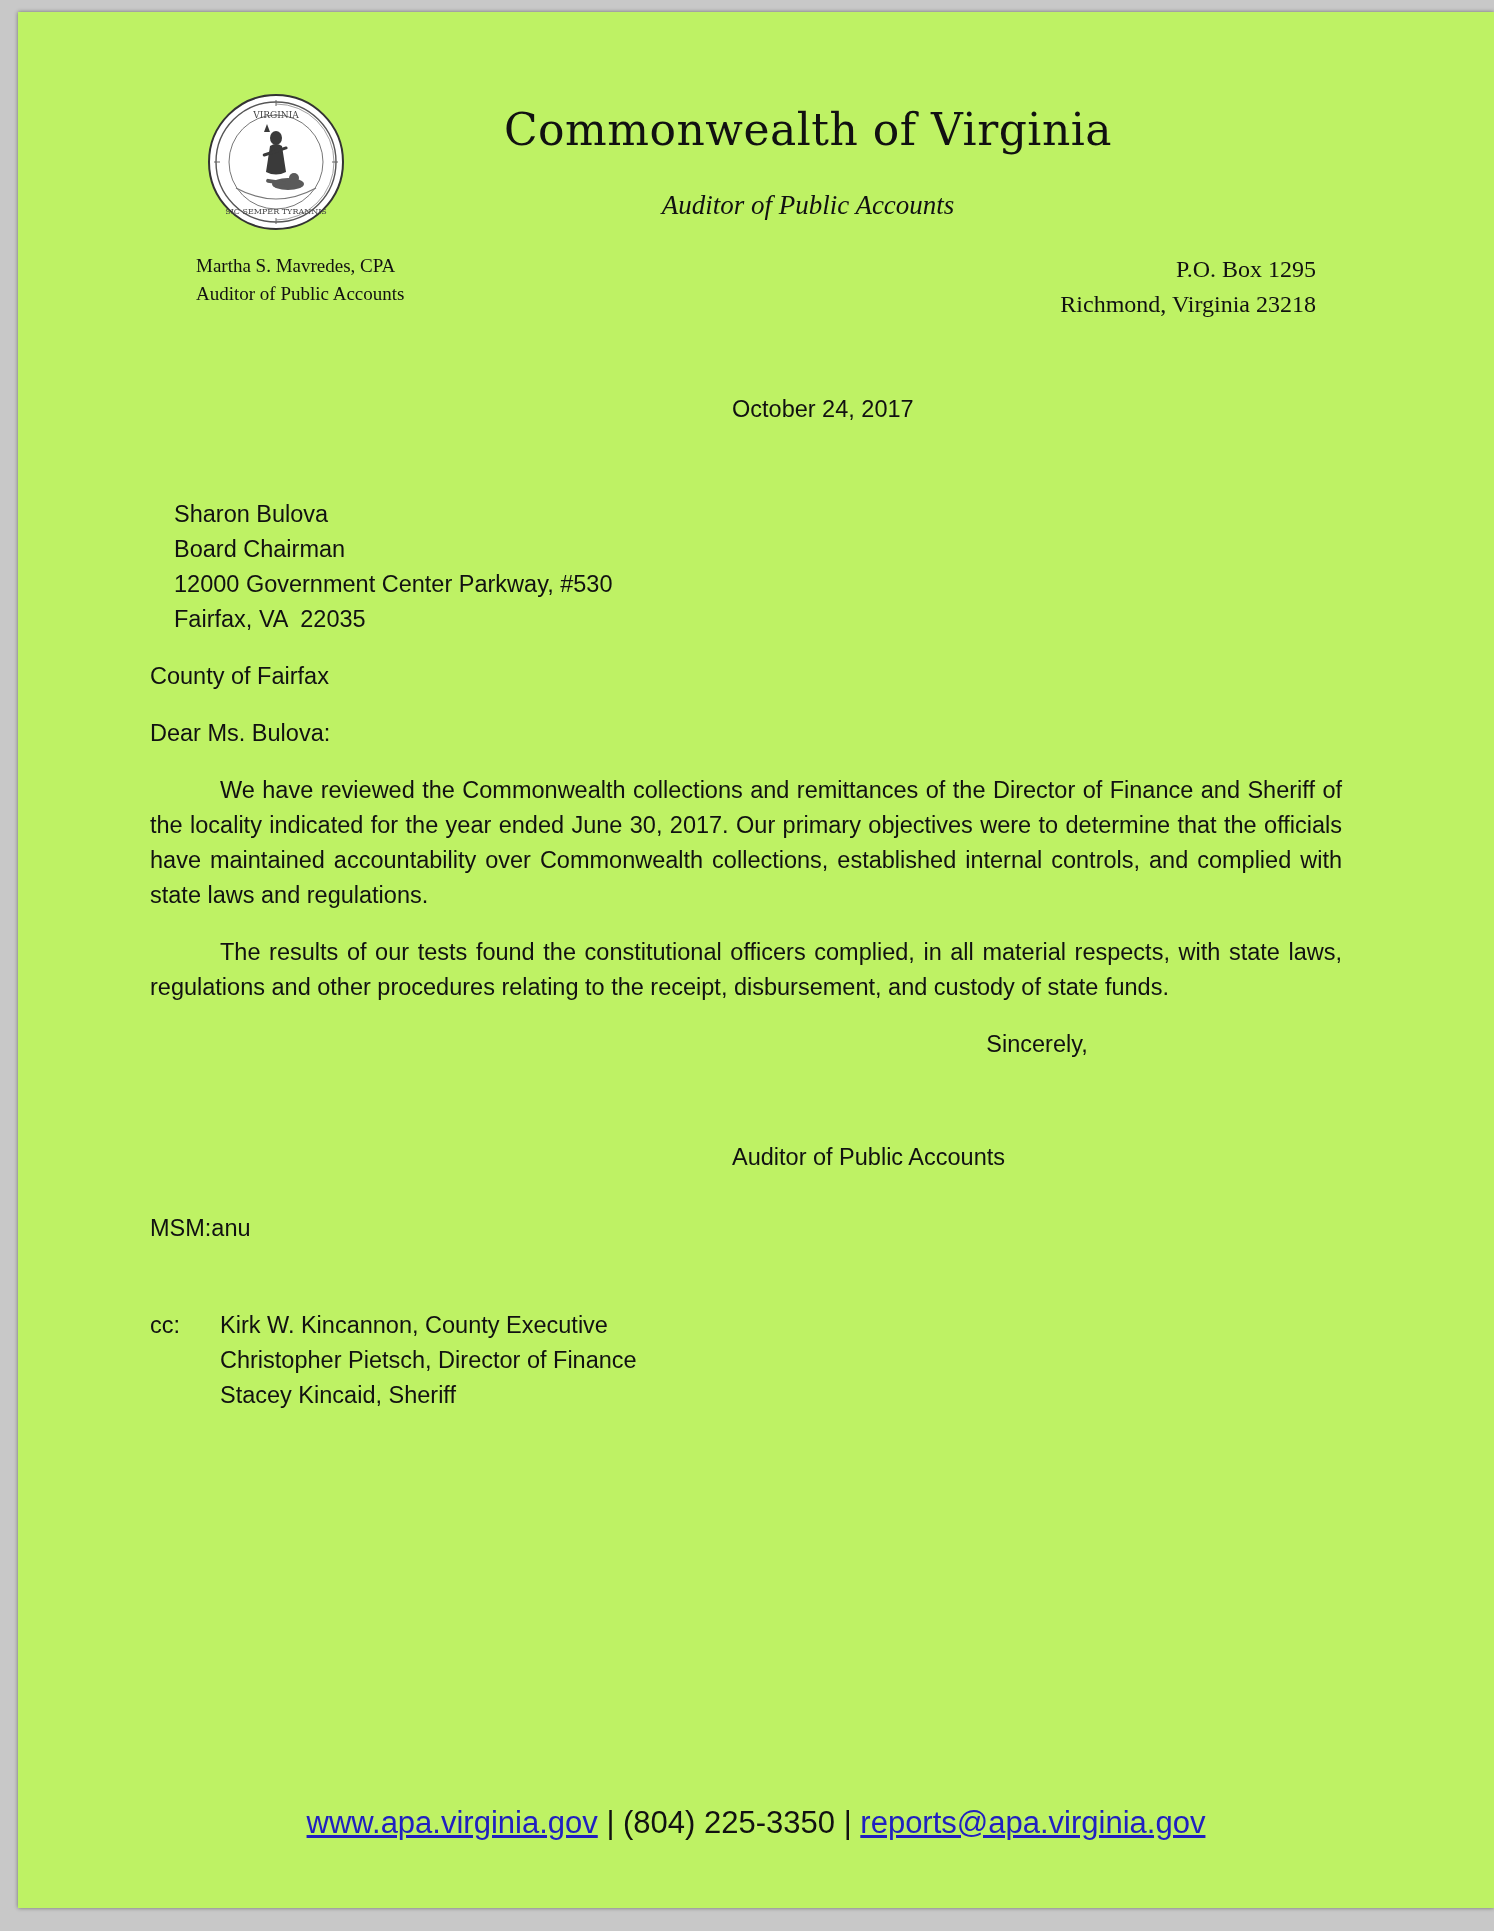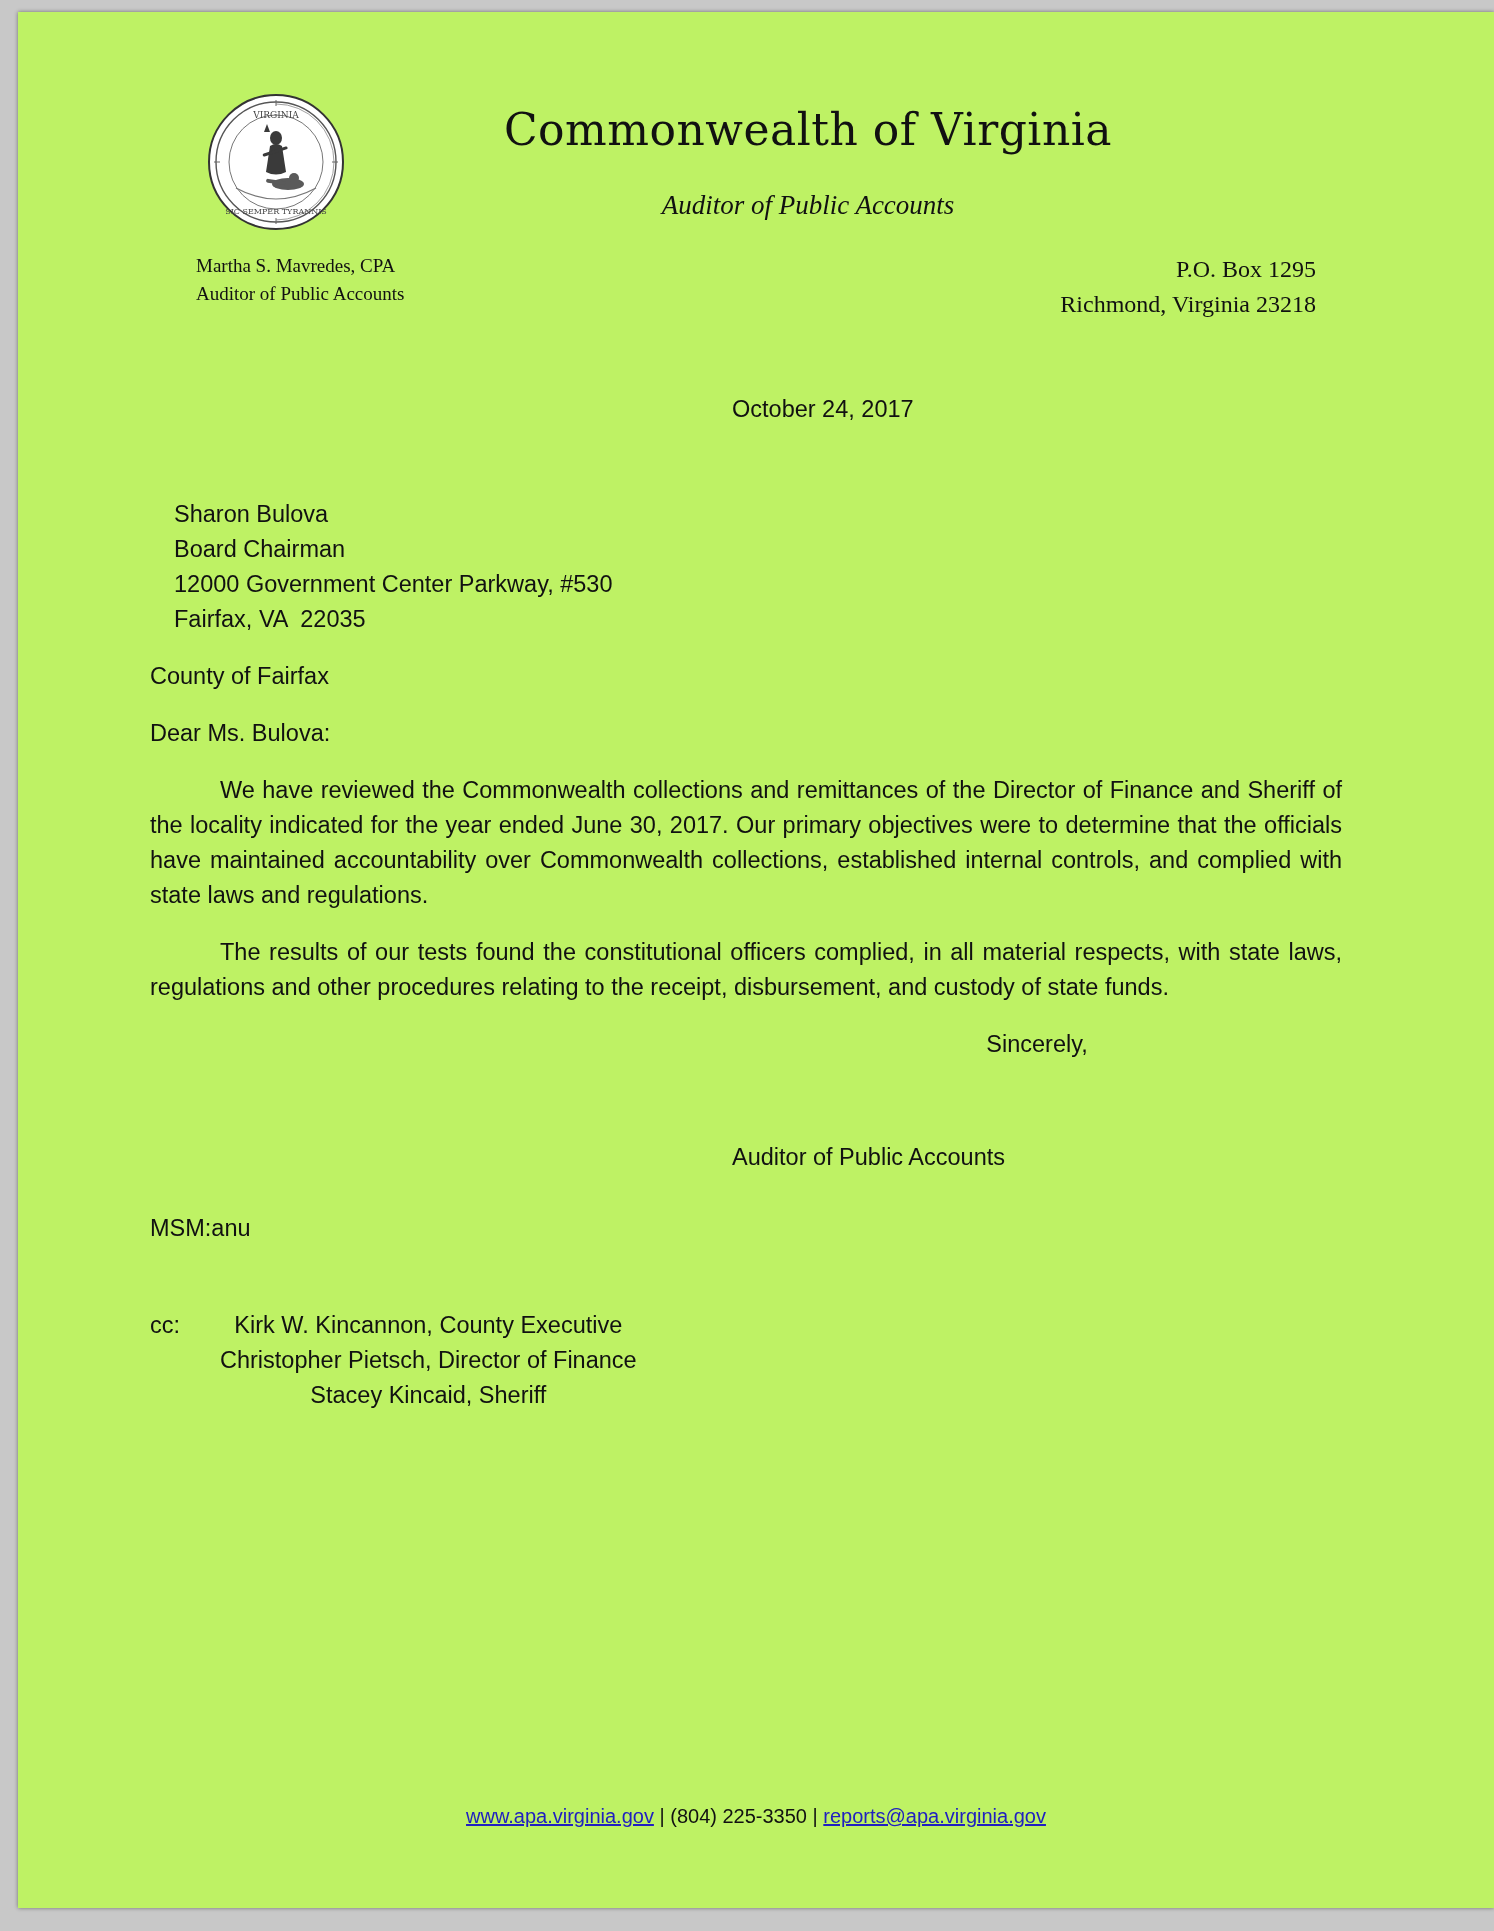--- a/index.html
+++ b/index.html
@@ -111,31 +111,31 @@
   .sig-name {
     margin-left: 582px;
   }
   .cc-wrap {
     display: flex;
   }
   .cc-label {
     width: 70px;
     flex: 0 0 70px;
   }
-  .cc-list div { white-space: pre; text-align: center; }
+  .cc-list div { white-space: pre; }
 
   
   .footer {
     position: absolute;
     left: 0;
     right: 0;
     top: 1793px;
     text-align: center;
     font-family: "Liberation Sans", sans-serif;
-    font-size: 20px;
+    font-size: 31px;
     color: #111;
   }
   .footer a {
     color: #2020c0;
     text-decoration: underline;
   }
   .footer .sep { color: #111; }
 </style>
 </head>
 <body>

